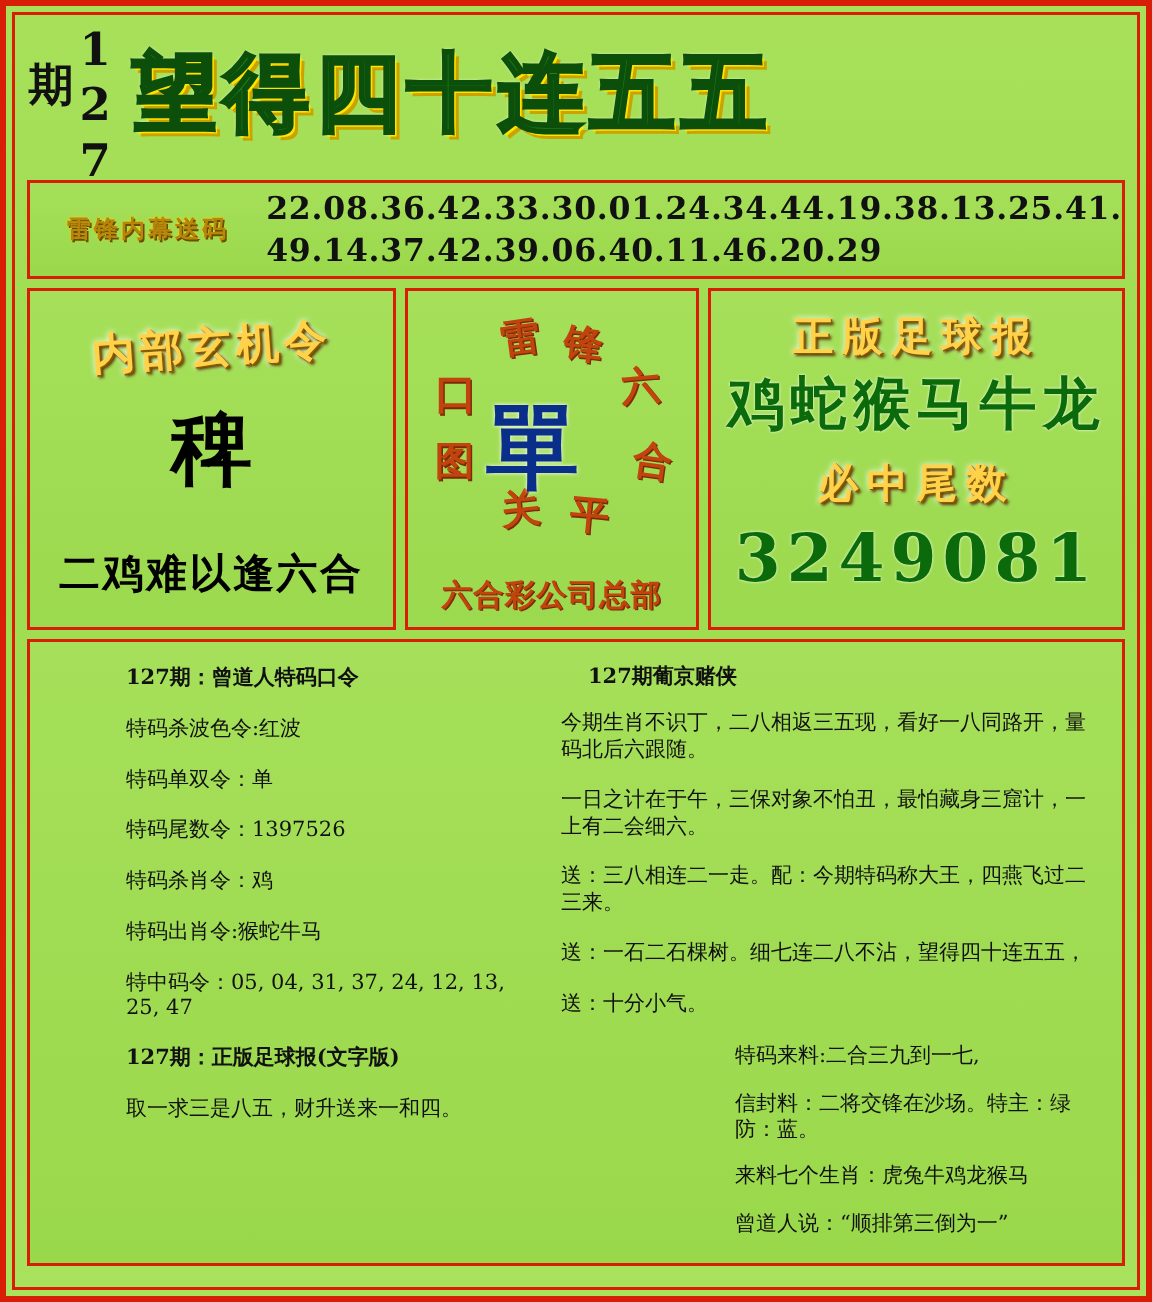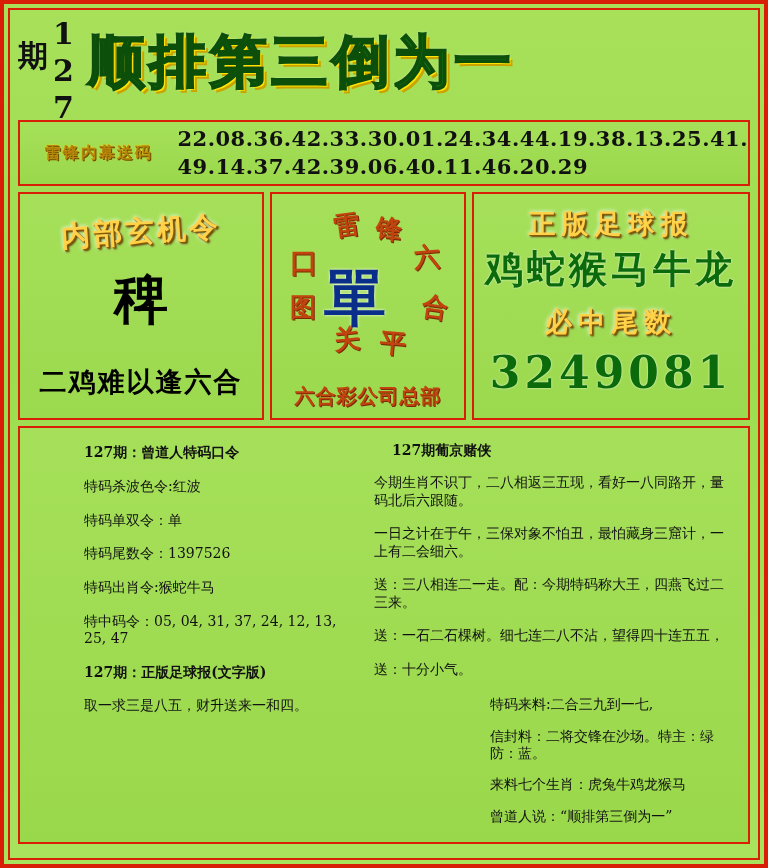--- a/index.html
+++ b/index.html
@@ -218,21 +218,21 @@
   .cr-sub div{margin-bottom:15px;line-height:1.2;}
 </style>
 </head>
 <body>
 
 <div class="page">
   <div class="inner">
 
     <div class="header">
       <div class="issue">127期</div>
-      <div class="title">顺排第三倒为一</div>
+      <div class="title">望得四十连五五</div>
     </div>
 
     <div class="band">
       <div class="band-label">雷锋内幕送码</div>
       <div class="band-nums">
         <div>22.08.36.42.33.30.01.24.34.44.19.38.13.25.41.</div>
         <div>49.14.37.42.39.06.40.11.46.20.29</div>
       </div>
     </div>
 
@@ -268,20 +268,21 @@
 
     </div>
 
     <div class="bottom">
 
       <div class="col-left">
         <div class="hd">127期：曾道人特码口令</div>
         <div>特码杀波色令:红波</div>
         <div>特码单双令：单</div>
         <div>特码尾数令：1397526</div>
+        <div>特码杀肖令：鸡</div>
         <div>特码出肖令:猴蛇牛马</div>
         <div>特中码令：05, 04, 31, 37, 24, 12, 13, 25, 47</div>
         <div class="hd">127期：正版足球报(文字版)</div>
         <div>取一求三是八五，财升送来一和四。</div>
       </div>
 
       <div class="col-right">
         <div class="cr-title">127期葡京赌侠</div>
         <div class="cr-p">今期生肖不识丁，二八相返三五现，看好一八同路开，量码北后六跟随。</div>
         <div class="cr-p">一日之计在于午，三保对象不怕丑，最怕藏身三窟计，一上有二会细六。</div>

